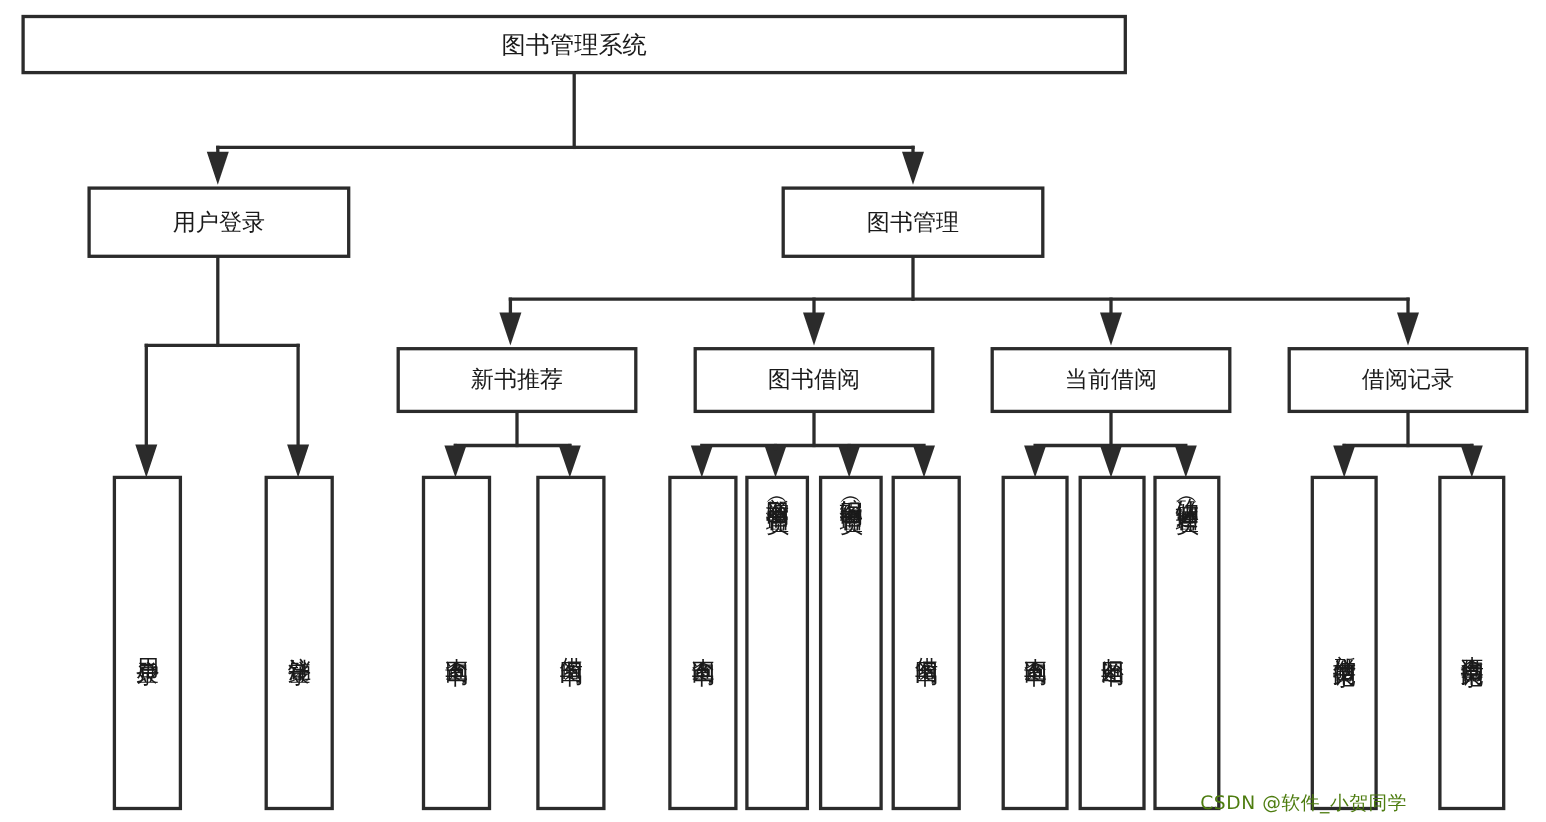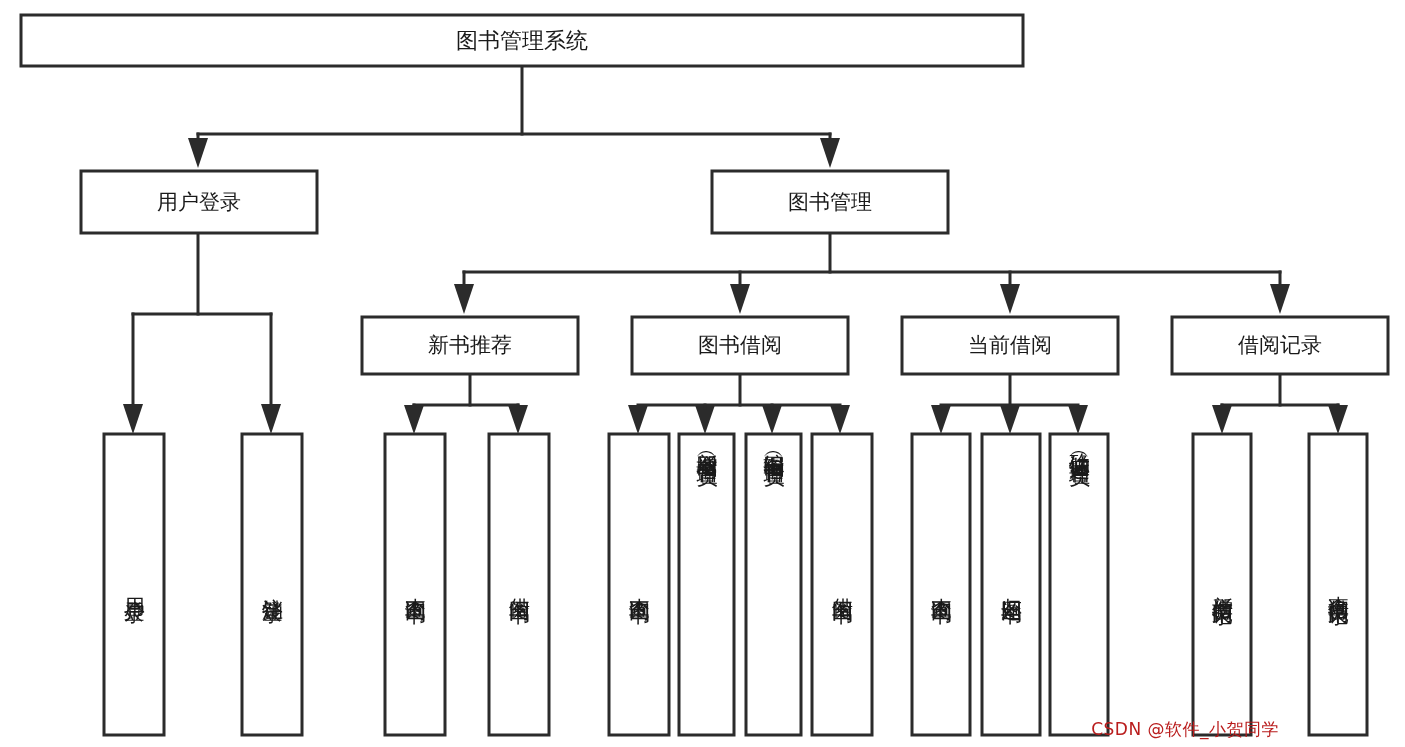--- a/index.html
+++ b/index.html
@@ -72,21 +72,21 @@
     color: #1a1a1a;
     white-space: nowrap;
     text-align: center;
   }
   .watermark {
     position: absolute;
     right: 14px;
     bottom: 6px;
     font-family: "DejaVu Sans", "Liberation Sans", sans-serif;
     font-size: 17px;
-    color: #b91c1c;
+    color: #4d7c0f;
     letter-spacing: 0.5px;
     white-space: nowrap;
   }
 </style>
 </head>
 <body>
 
 <div id="diagram-root">
 
   <svg id="flow" viewBox="0 0 1405 747">

